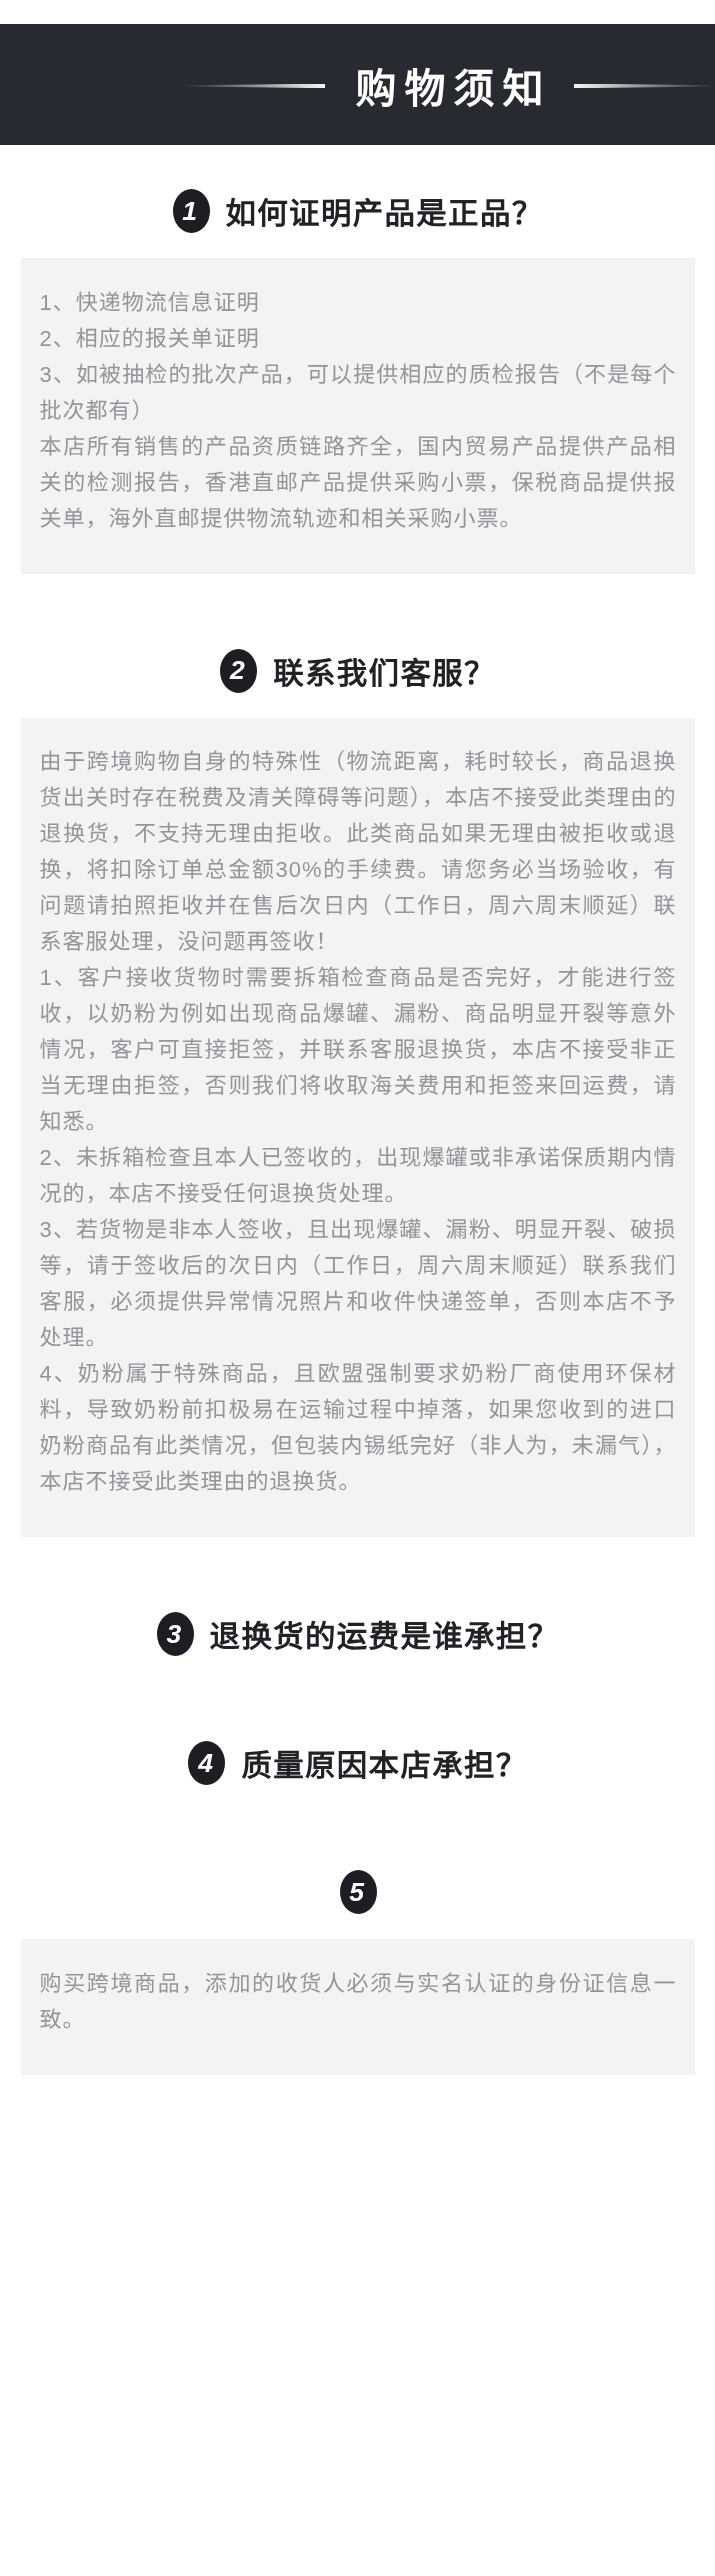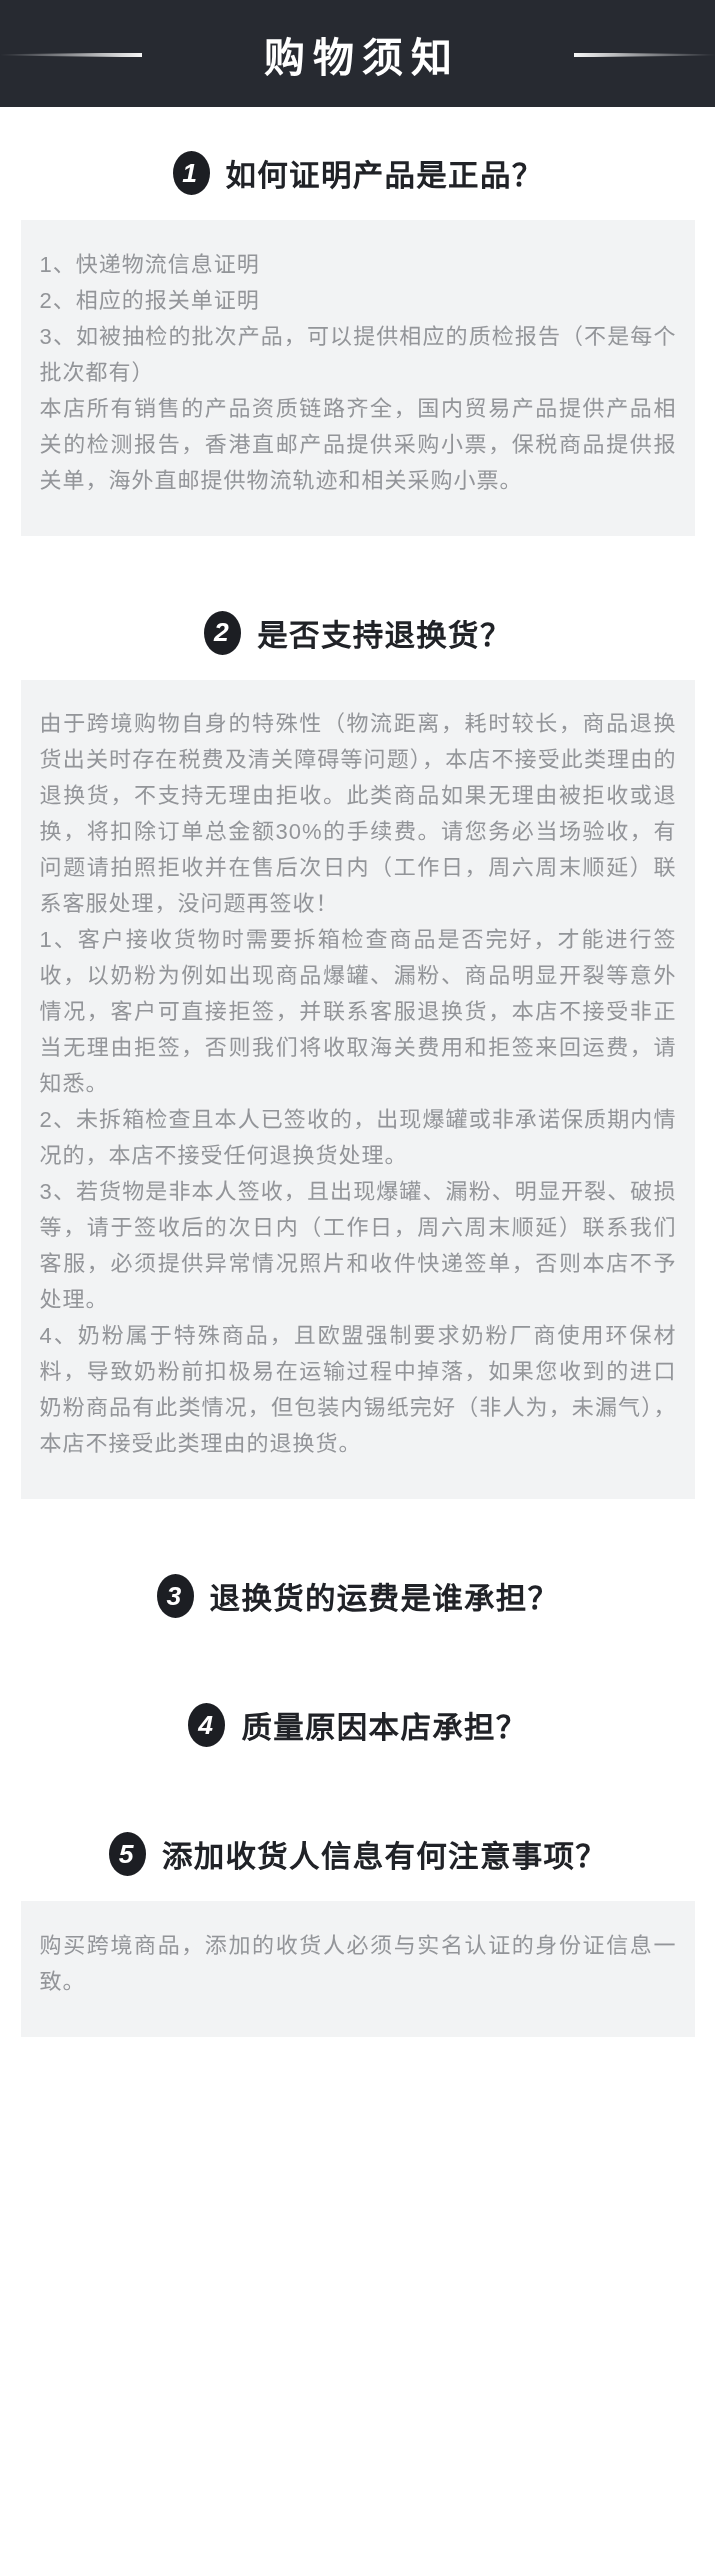--- a/index.html
+++ b/index.html
@@ -8,26 +8,27 @@
     width: 716px;
     height: 2576px;
     margin: 0 auto;
     background: #ffffff;
     overflow: hidden;
     font-family: "Liberation Sans", sans-serif;
   }
 
   
   .header {
-    height: 107px;
+    height: 121px;
     background: #272a31;
     display: flex;
     align-items: center;
-    justify-content: space-between;
+    justify-content: flex-end;
     gap: 22.5px;
+    margin-top: 24px;
   }
   .header-title {
     color: #ffffff;
     font-size: 41px;
     font-weight: 800;
     letter-spacing: 8px;
     text-indent: 8px;
     white-space: nowrap;
   }
   .deco {
@@ -118,21 +119,21 @@
       <p class="faq-text">1、快递物流信息证明
 2、相应的报关单证明
 3、如被抽检的批次产品，可以提供相应的质检报告（不是每个批次都有）</p>
       <p class="faq-text">本店所有销售的产品资质链路齐全，国内贸易产品提供产品相关的检测报告，香港直邮产品提供采购小票，保税商品提供报关单，海外直邮提供物流轨迹和相关采购小票。</p>
     </div>
   </section>
 
   <section class="faq">
     <div class="faq-title-row">
       <span class="badge">2</span>
-      <h2 class="faq-title">是否支持退换货？</h2>
+      <h2 class="faq-title">联系我们客服？</h2>
     </div>
     <div class="faq-box">
       <p class="faq-text">由于跨境购物自身的特殊性（物流距离，耗时较长，商品退换货出关时存在税费及清关障碍等问题），本店不接受此类理由的退换货，不支持无理由拒收。此类商品如果无理由被拒收或退换，将扣除订单总金额30%的手续费。请您务必当场验收，有问题请拍照拒收并在售后次日内（工作日，周六周末顺延）联系客服处理，没问题再签收！</p>
       <p class="faq-text">1、客户接收货物时需要拆箱检查商品是否完好，才能进行签收，以奶粉为例如出现商品爆罐、漏粉、商品明显开裂等意外情况，客户可直接拒签，并联系客服退换货，本店不接受非正当无理由拒签，否则我们将收取海关费用和拒签来回运费，请知悉。
 2、未拆箱检查且本人已签收的，出现爆罐或非承诺保质期内情况的，本店不接受任何退换货处理。
 3、若货物是非本人签收，且出现爆罐、漏粉、明显开裂、破损等，请于签收后的次日内（工作日，周六周末顺延）联系我们客服，必须提供异常情况照片和收件快递签单，否则本店不予处理。
 4、奶粉属于特殊商品，且欧盟强制要求奶粉厂商使用环保材料，导致奶粉前扣极易在运输过程中掉落，如果您收到的进口奶粉商品有此类情况，但包装内锡纸完好（非人为，未漏气），本店不接受此类理由的退换货。</p>
     </div>
   </section>
 
@@ -146,21 +147,20 @@
   <section class="faq tight">
     <div class="faq-title-row">
       <span class="badge">4</span>
       <h2 class="faq-title">质量原因本店承担？</h2>
     </div>
   </section>
 
   <section class="faq tight">
     <div class="faq-title-row">
       <span class="badge">5</span>
-      <h2 class="faq-title">添加收货人信息有何注意事项？</h2>
     </div>
     <div class="faq-box">
       <p class="faq-text">购买跨境商品，添加的收货人必须与实名认证的身份证信息一致。</p>
     </div>
   </section>
 
 </div>
 
 
 </body></html>

